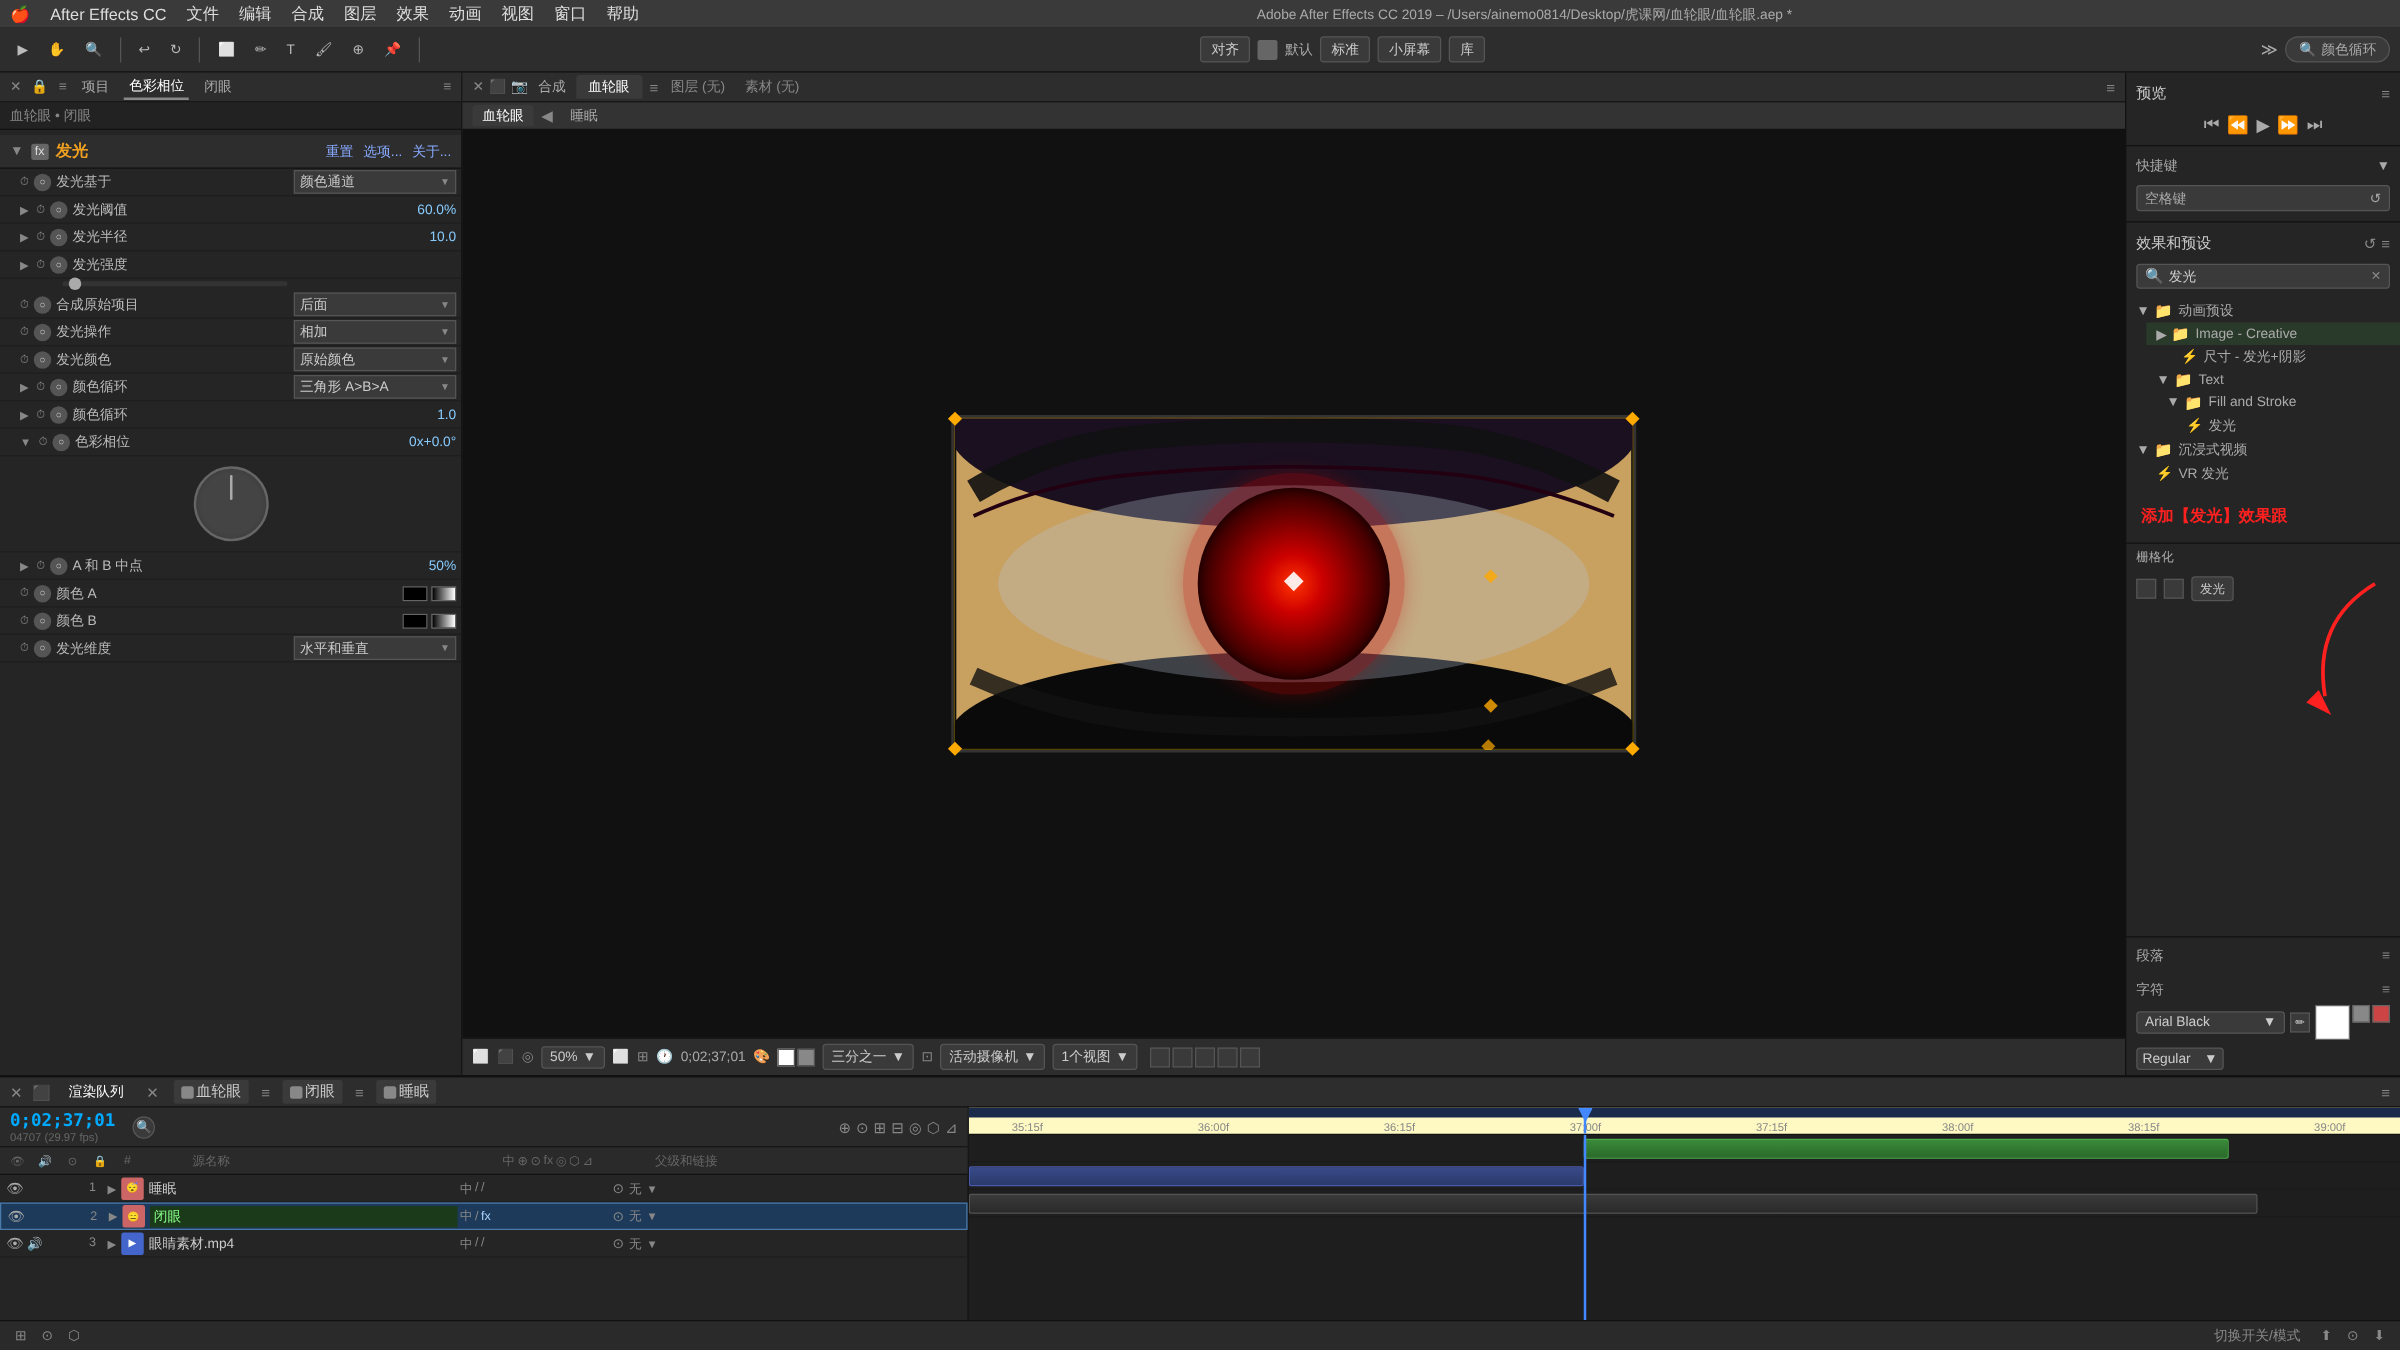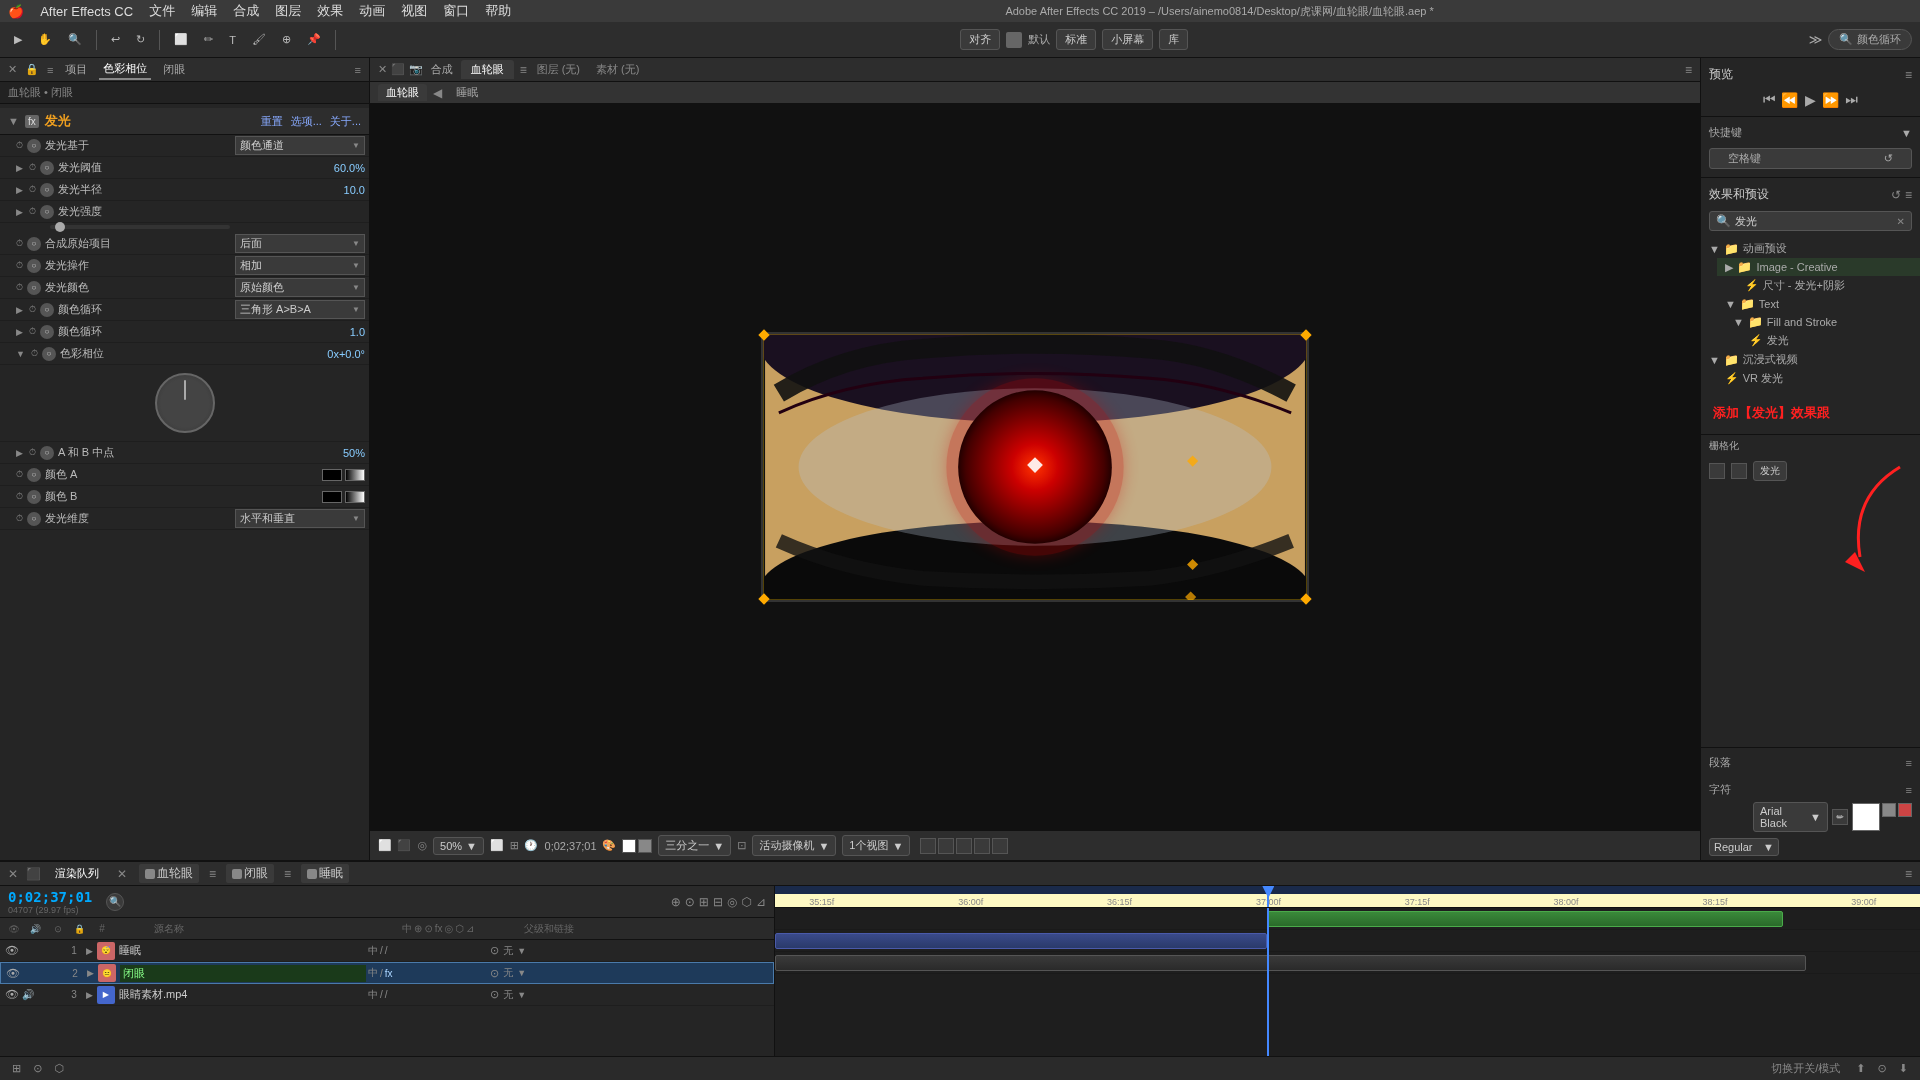--- a/index.html
+++ b/index.html
@@ -293,21 +293,21 @@
     }
     .section-content {
       padding: 4px 0;
       font-size: 11px;
       color: #aaa;
     }
     .shortcut-dropdown {
       background: #3a3a3a;
       border: 1px solid #555;
       border-radius: 3px;
-      padding: 2px 18px;
+      padding: 2px 6px;
       display: flex; align-items: center; justify-content: space-between;
       cursor: pointer;
       width: 100%;
     }
 
     .effects-panel {
       flex: 1;
       overflow-y: auto;
       padding: 4px 0;
     }
@@ -377,21 +377,21 @@
     }
     .font-select {
       flex: 1;
       background: #3a3a3a;
       border: 1px solid #555;
       border-radius: 3px;
       padding: 2px 6px;
       color: #ccc;
       font-size: 11px;
       cursor: pointer;
-      display: flex; align-items: center; justify-content: space-between; margin-left: 44px;
+      display: flex; align-items: center; justify-content: space-between;
     }
     .font-style-select {
       width: 70px;
       background: #3a3a3a;
       border: 1px solid #555;
       border-radius: 3px;
       padding: 2px 4px;
       color: #ccc;
       font-size: 11px;
       cursor: pointer;

